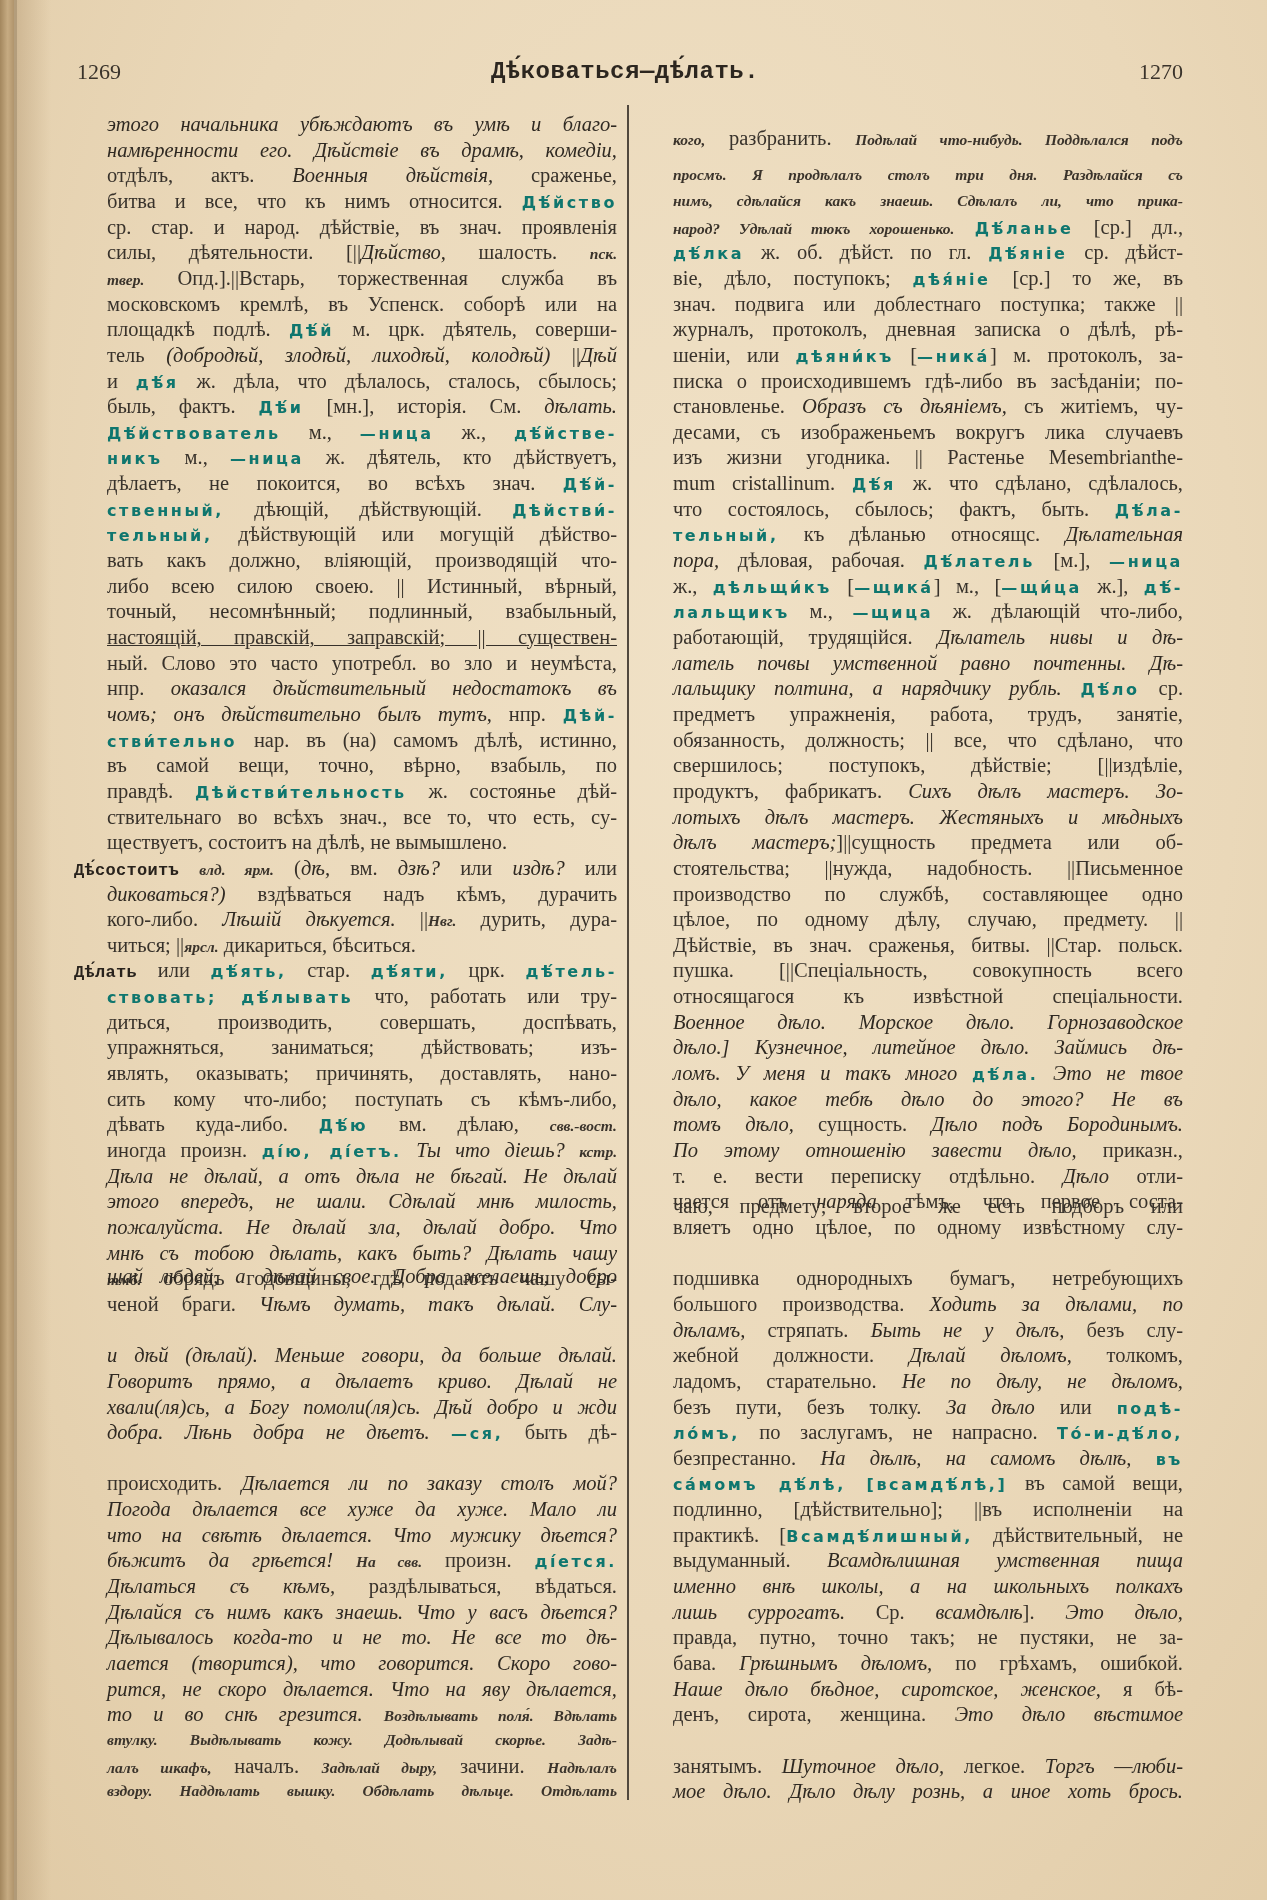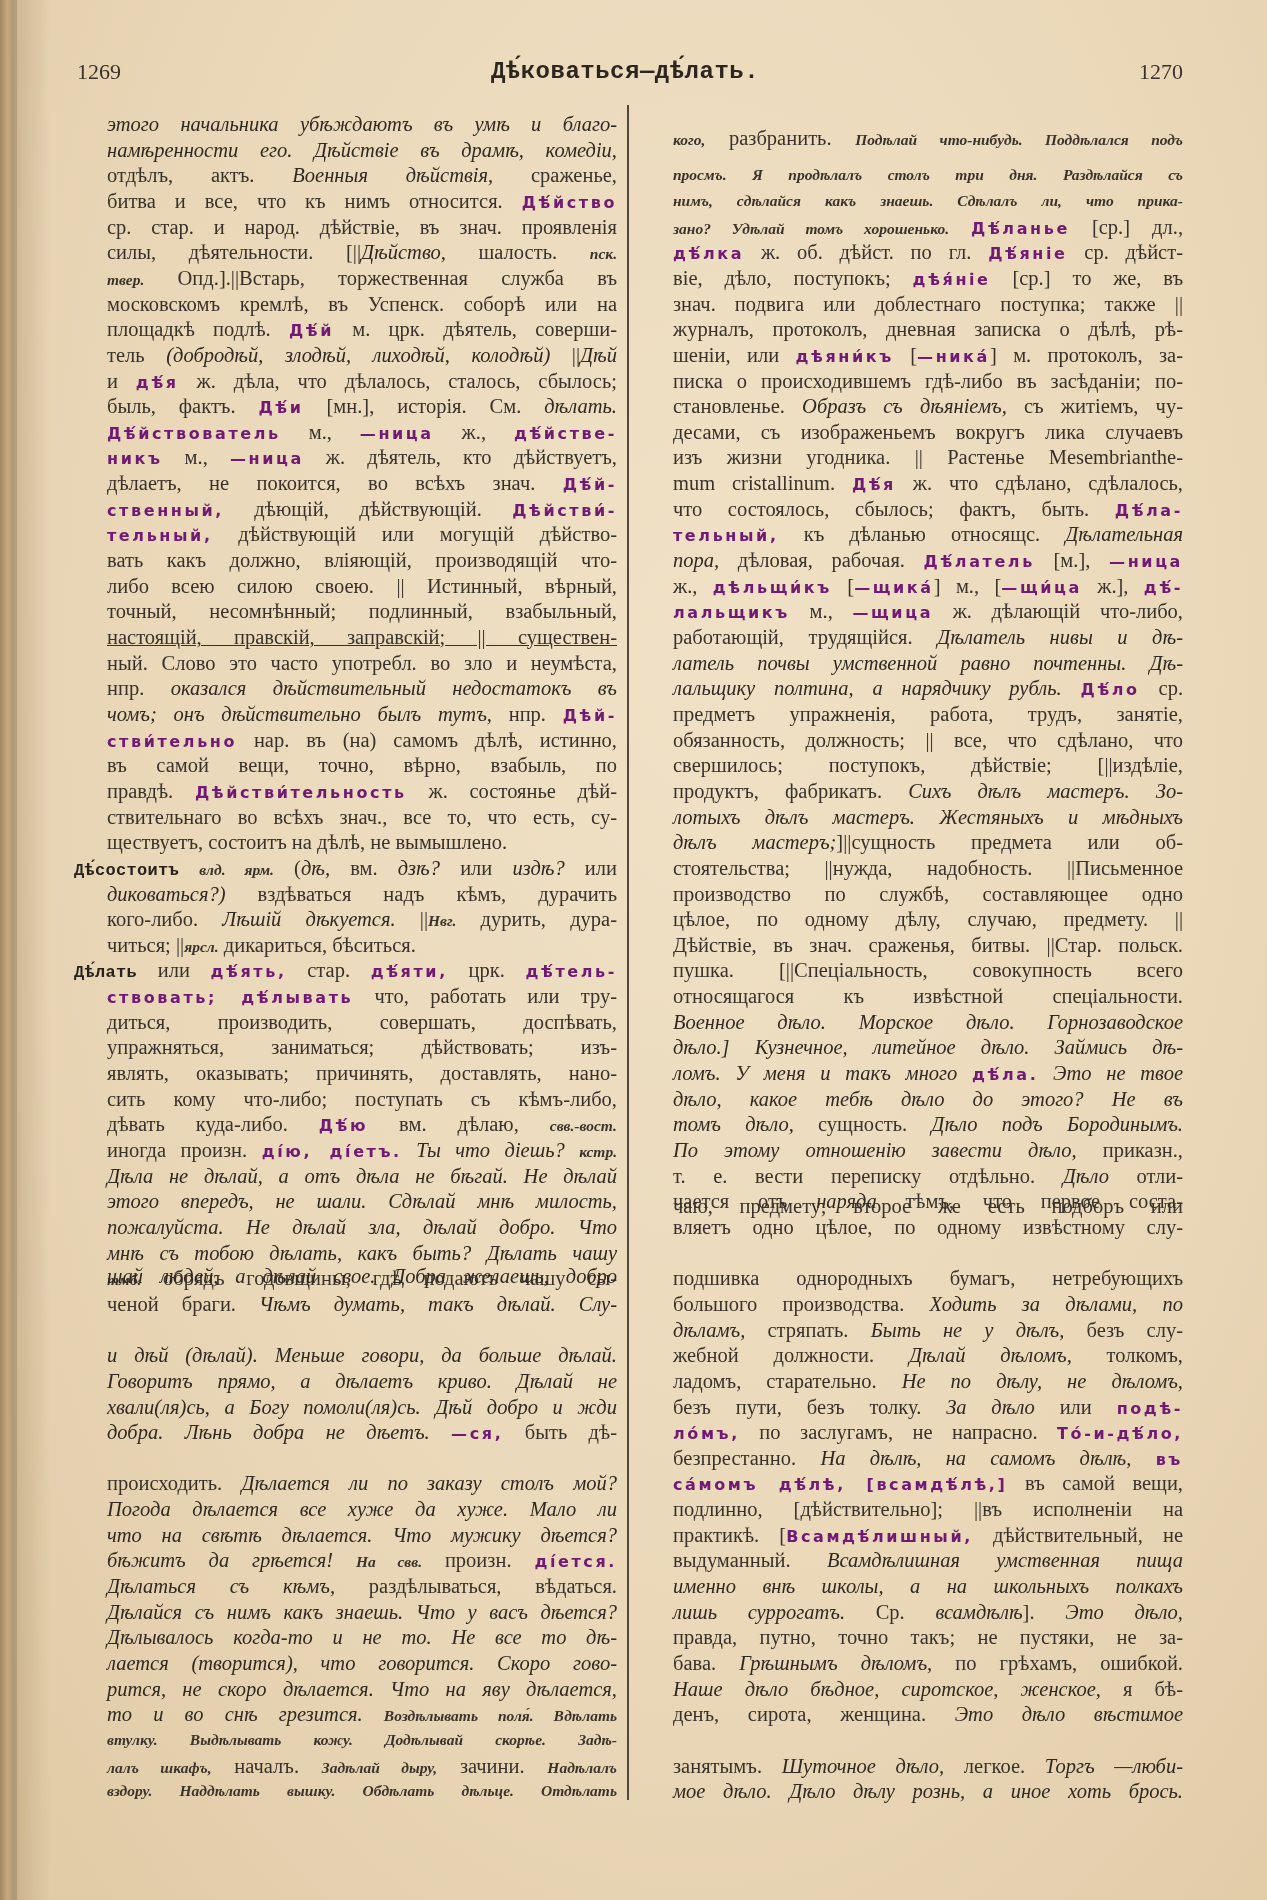--- a/index.html
+++ b/index.html
@@ -20,21 +20,21 @@
   .col{position:absolute;top:111px;height:1700px;}
   .col-left{left:107px;width:510px;}
   .col-right{left:673px;width:510px;}
   .divider{position:absolute;left:627px;top:105px;width:2px;height:1695px;background:#51483d;}
   .ln{position:absolute;left:0;width:100%;height:26px;line-height:26px;
       text-align:justify;text-align-last:justify;white-space:nowrap;transform-origin:0 0;}
   .ln.hang{left:-33px;width:calc(100% + 33px);}
   .ln.end{text-align-last:left;}
   .s-r{font-family:"Liberation Serif",serif;font-size:20.5px;color:#38322b;}
   .s-i{font-family:"Liberation Serif",serif;font-style:italic;font-size:20.5px;color:#2f2922;}
-  .s-b{font-family:"DejaVu Sans",sans-serif;font-weight:bold;font-size:16px;letter-spacing:2.6px;color:#701a75;}
+  .s-b{font-family:"DejaVu Sans",sans-serif;font-weight:bold;font-size:16px;letter-spacing:2.6px;color:#0f766e;}
   .s-h{font-family:"Liberation Mono",monospace;font-weight:bold;font-size:17px;letter-spacing:0.3px;color:#28221c;}
   .s-s{font-family:"Liberation Serif",serif;font-style:italic;font-weight:bold;font-size:15.5px;color:#3a332b;}
 </style>
 </head>
 <body>
 
 <div class="paper"></div>
 <div class="binding"></div>
 <div class="binding-edge"></div>
 <div class="binding-shadow"></div>
@@ -110,21 +110,21 @@
     <div class="ln" style="top: 1590.3px; white-space: normal;"><span class="s-i">то и во снѣ грезится.</span><span class="s-r"> </span><span class="s-s">Воздѣлывать поля́. Вдѣлать</span></div>
     <div class="ln" style="top: 1615.95px; white-space: normal;"><span class="s-s">втулку. Выдѣлывать кожу. Додѣлывай скорѣе. Задѣ-</span></div>
     <div class="ln" style="top: 1641.6px; white-space: normal;"><span class="s-s">лалъ шкафъ,</span><span class="s-r"> началъ. </span><span class="s-s">Задѣлай дыру,</span><span class="s-r"> зачини. </span><span class="s-s">Надѣлалъ</span></div>
     <div class="ln" style="top: 1667.25px; white-space: normal;"><span class="s-s">вздору. Наддѣлать вышку. Обдѣлать дѣльце. Отдѣлать</span></div>
   </div>
 <div class="divider"></div>
 <div class="col col-right">
     <div class="ln" style="top: 14px; white-space: normal;"><span class="s-s">кого,</span><span class="s-r"> разбранить. </span><span class="s-s">Подѣлай что-нибудь. Поддѣлался подъ</span></div>
     <div class="ln" style="top: 51.3px; white-space: normal;"><span class="s-s">просмъ. Я продѣлалъ столъ три дня. Раздѣлайся съ</span></div>
     <div class="ln" style="top: 76.95px; white-space: normal;"><span class="s-s">нимъ, сдѣлайся какъ знаешь. Сдѣлалъ ли, что прика-</span></div>
-    <div class="ln" style="top: 102.6px; white-space: normal;"><span class="s-s">зано? Удѣлай томъ хорошенько.</span><span class="s-r"> </span><span class="s-b">Дѣ́ланье</span><span class="s-r"> [ср.] дл.,</span></div>
+    <div class="ln" style="top: 102.6px; white-space: normal;"><span class="s-s">народ? Удѣлай тюкъ хорошенько.</span><span class="s-r"> </span><span class="s-b">Дѣ́ланье</span><span class="s-r"> [ср.] дл.,</span></div>
     <div class="ln" style="top: 128.25px; white-space: normal;"><span class="s-b">дѣ́лка</span><span class="s-r"> ж. об. дѣйст. по гл. </span><span class="s-b">Дѣ́яніе</span><span class="s-r"> ср. дѣйст-</span></div>
     <div class="ln" style="top: 153.9px; white-space: normal;"><span class="s-r">віе, дѣло, поступокъ; </span><span class="s-b">дѣя́ніе</span><span class="s-r"> [ср.] то же, въ</span></div>
     <div class="ln" style="top: 179.55px; white-space: normal;"><span class="s-r">знач. подвига или доблестнаго поступка; также ||</span></div>
     <div class="ln" style="top: 205.2px; white-space: normal;"><span class="s-r">журналъ, протоколъ, дневная записка о дѣлѣ, рѣ-</span></div>
     <div class="ln" style="top: 230.85px; white-space: normal;"><span class="s-r">шеніи, или </span><span class="s-b">дѣяни́къ</span><span class="s-r"> [</span><span class="s-b">—ника́</span><span class="s-r">] м. протоколъ, за-</span></div>
     <div class="ln" style="top: 256.5px; white-space: normal;"><span class="s-r">писка о происходившемъ гдѣ-либо въ засѣданіи; по-</span></div>
     <div class="ln" style="top: 282.15px; white-space: normal;"><span class="s-r">становленье. </span><span class="s-i">Образъ съ дѣяніемъ,</span><span class="s-r"> съ житіемъ, чу-</span></div>
     <div class="ln" style="top: 307.8px; white-space: normal;"><span class="s-r">десами, съ изображеньемъ вокругъ лика случаевъ</span></div>
     <div class="ln" style="top: 333.45px; white-space: normal;"><span class="s-r">изъ жизни угодника. || Растенье Mesembrianthe-</span></div>
     <div class="ln" style="top: 359.1px; white-space: normal;"><span class="s-r">mum cristallinum. </span><span class="s-b">Дѣ́я</span><span class="s-r"> ж. что сдѣлано, сдѣлалось,</span></div>

